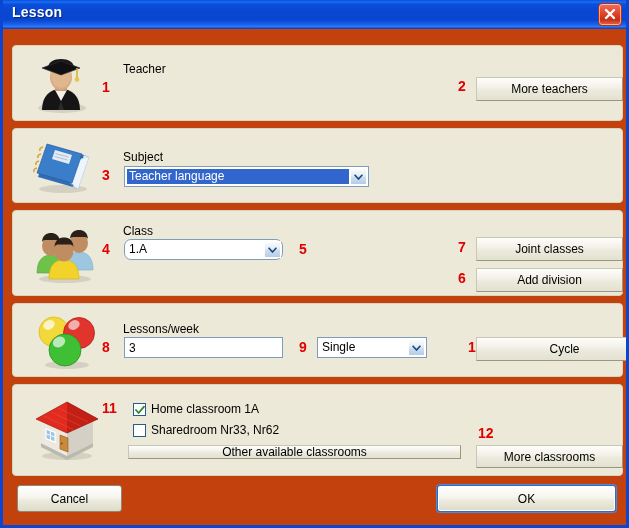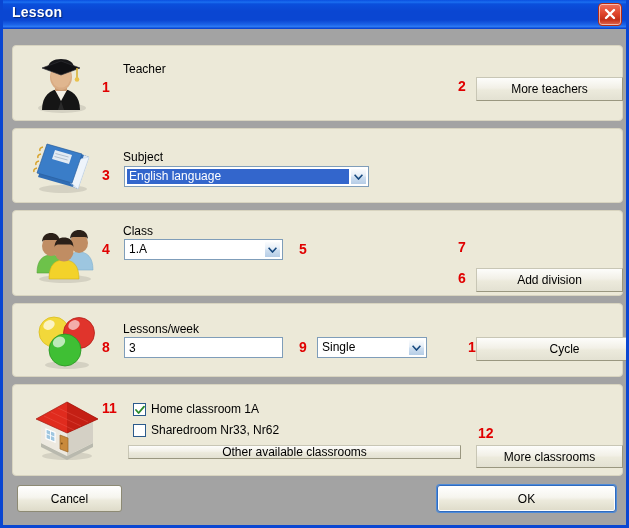--- a/index.html
+++ b/index.html
@@ -11,21 +11,21 @@
     font-family: "Liberation Sans", sans-serif;
     -webkit-font-smoothing: none;
   }
 
   #app {
     position: relative;
     width: 629px;
     height: 528px;
     overflow: hidden;
     box-sizing: border-box;
-    background: #a3a3a3;
+    background: #c2410c;
     border: 3px solid #0a46d2;
     border-top: none;
   }
 
   
   .titlebar {
     position: relative;
     height: 28px;
     background: linear-gradient(180deg,
         #0a50e0 0%,
@@ -277,21 +277,21 @@
         <path d="M14 17 q-4 1 -3 4" stroke="#d8a32c" stroke-width="1.5" fill="none"></path>
         <path d="M12 24 q-4 1 -3 4" stroke="#d8a32c" stroke-width="1.5" fill="none"></path>
         <path d="M10 31 q-4 1 -3 4" stroke="#d8a32c" stroke-width="1.5" fill="none"></path>
       </svg>
     </div>
 
     <div class="num" style="left:89px; top:38px;">3</div>
     <div class="fld-label" style="left:110px; top:21px;">Subject</div>
 
     <div class="combo selected" style="left:111px; top:37px; width:245px;">
-      <div class="val">English language</div>
+      <div class="val">Teacher language</div>
       <div class="arrow">
         <svg width="9" height="6" viewBox="0 0 9 6">
             <path d="M0.6 0.8 L4.5 5 L8.4 0.8" fill="none" stroke="#16487e" stroke-width="1.6"></path>
           </svg>
       </div>
     </div>
   </div>
 
   <div class="panel" style="top:210px; height:86px;">
 
@@ -313,32 +313,35 @@
         <path d="M22 60 C22 46 28 41 37 41 C46 41 52 60 52 60 Z" fill="#f3d22a"></path>
         <path d="M22 60 C22 46 28 41 37 41 C46 41 52 46 52 60 Z" fill="none" stroke="#d2b318" stroke-width="0.6"></path>
         <ellipse cx="37" cy="32" rx="9.5" ry="10.5" fill="#c08d63"></ellipse>
         <path d="M27.5 29 C27.5 20.5 32.5 18.5 37 18.5 C41.5 18.5 46.5 20.5 46.5 29 C46.5 24.5 41.5 25.5 37 25.5 C32.5 25.5 27.5 24.5 27.5 29 Z" fill="#2b2018"></path>
       </svg>
     </div>
 
     <div class="num" style="left:89px; top:30px;">4</div>
     <div class="fld-label" style="left:110px; top:13px;">Class</div>
 
-    <div class="combo" style="left:111px; top:28px; width:159px;">
+    <div class="combo" style="left:111px; top:28px; width:159px;border-radius:7px;">
       <div class="val">1.A</div>
       <div class="arrow">
         <svg width="9" height="6" viewBox="0 0 9 6">
             <path d="M0.6 0.8 L4.5 5 L8.4 0.8" fill="none" stroke="#16487e" stroke-width="1.6"></path>
           </svg>
       </div>
     </div>
 
     <div class="num" style="left:286px; top:30px;">5</div>
 
     <div class="num" style="left:445px; top:28px;">7</div>
+    <div class="btn" style="left:463px; top:26px; width:147px; height:24px;">
+      <div class="lbl">Joint classes</div>
+    </div>
 
     <div class="num" style="left:445px; top:59px;">6</div>
     <div class="btn" style="left:463px; top:57px; width:147px; height:24px;">
       <div class="lbl">Add division</div>
     </div>
   </div>
 
   <div class="panel" style="top:303px; height:74px;">
 
     <div class="icon" style="left:18px; top:7px;">

